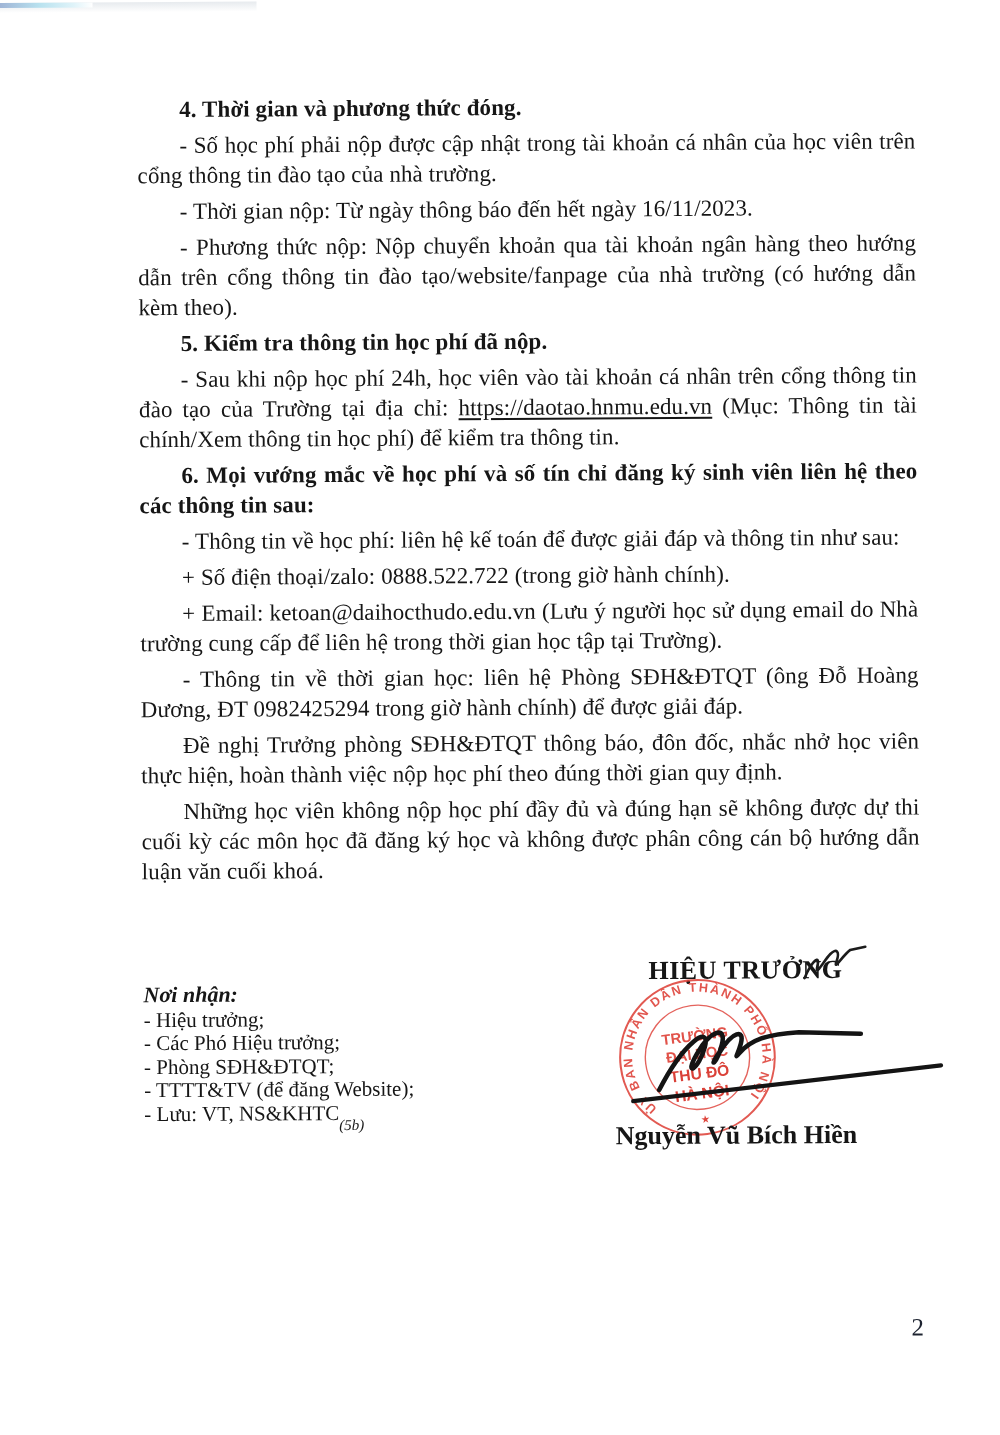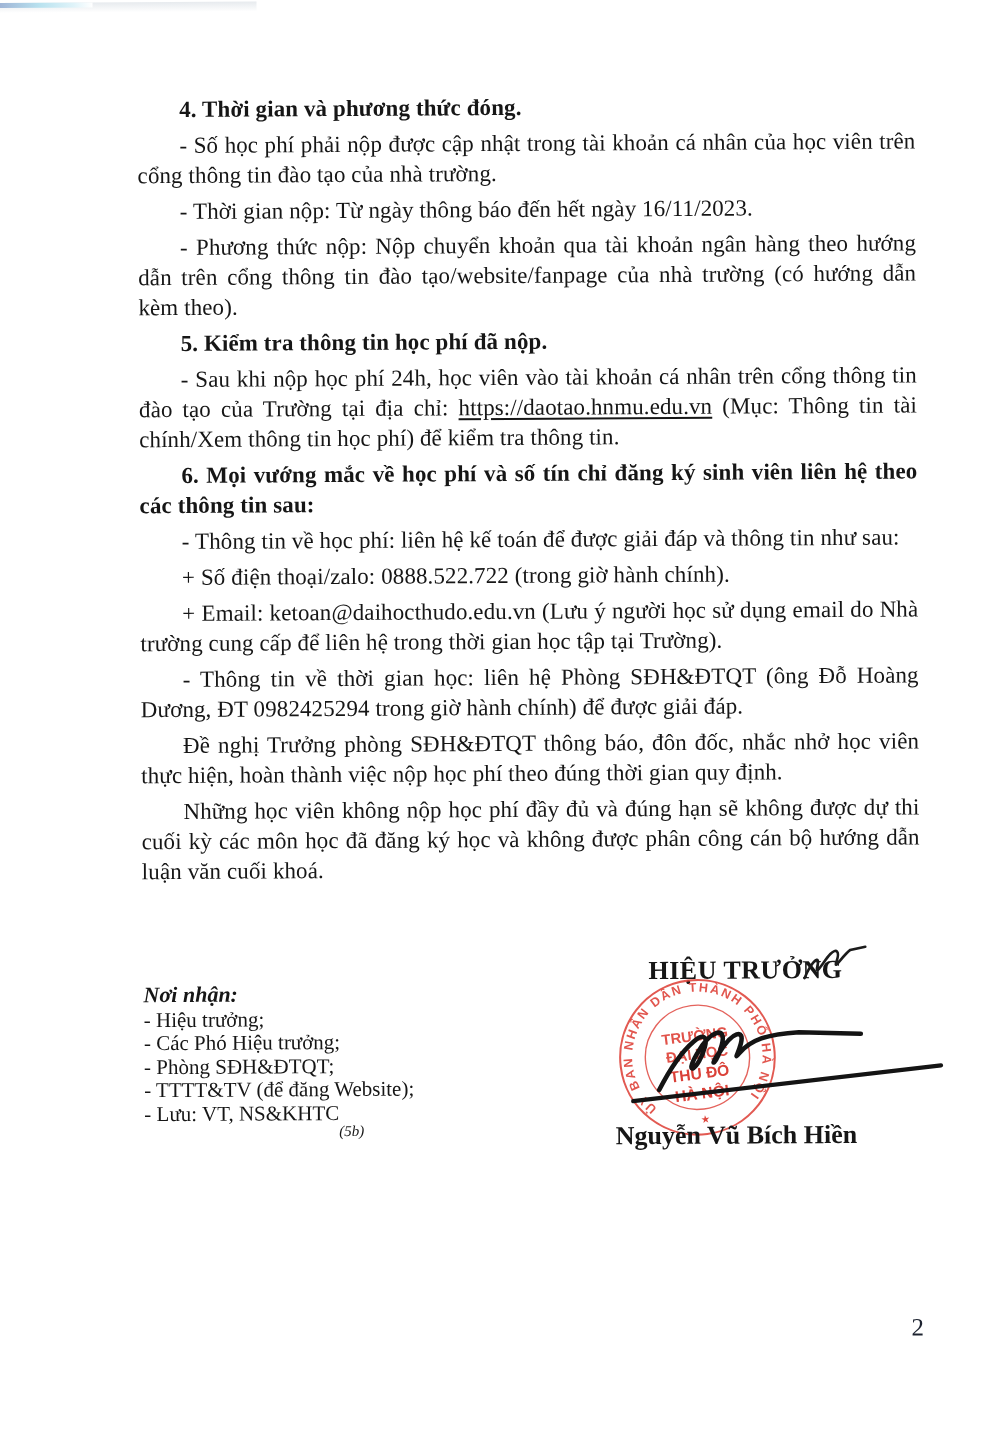--- a/index.html
+++ b/index.html
@@ -33,21 +33,21 @@
   }
   .doc-body p{margin:0 0 6px 0;text-indent:42px;}
   .doc-body p.hd{font-weight:bold;margin-top:3px;}
   .u{text-decoration:underline;text-underline-offset:3px;}
   .recipients{
     position:absolute;left:141px;top:981px;
     font-size:21px;line-height:23.5px;
   }
   .recipients .rtitle{font-weight:bold;font-style:italic;font-size:22px;margin-bottom:2px;}
   .recipients .ritem{font-style:normal;}
-  .archive-note{font-style:italic;font-size:15px;position:relative;top:16px;}
+  .archive-note{font-style:italic;font-size:15px;position:relative;top:10px;}
   .sig-title{
     position:absolute;left:618px;top:957px;width:250px;
     text-align:center;font-weight:bold;font-size:26px;letter-spacing:0.5px;
     white-space:nowrap;
   }
   .sig-name{
     position:absolute;left:588px;top:1122px;width:290px;
     text-align:center;font-weight:bold;font-size:26px;
     white-space:nowrap;
   }

